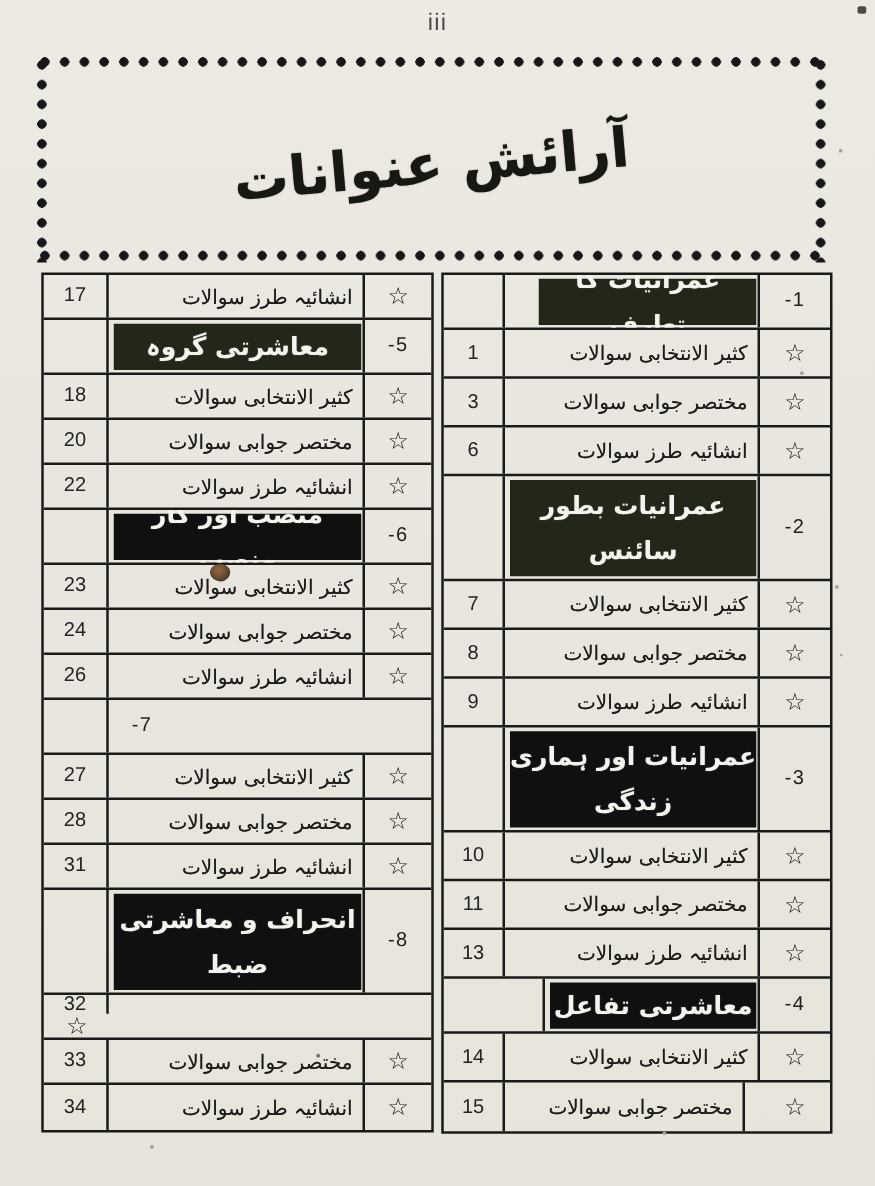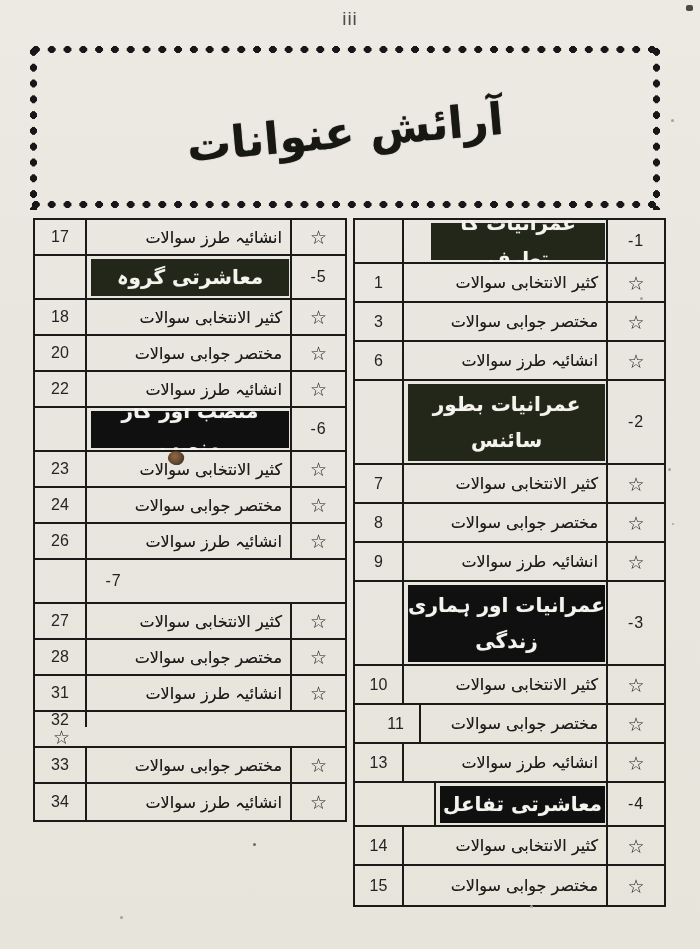--- a/index.html
+++ b/index.html
@@ -215,20 +215,32 @@
     <div class="cell cell-page">
       <span class="pagenum">31</span>
     </div>
     <div class="cell cell-title">
       <span class="urdu">انشائیہ طرز سوالات</span>
     </div>
     <div class="cell cell-star">
       <span class="star">☆</span>
     </div>
   </div>
+      <div class="row header-row" style="height: 84px;">
+    <div class="cell cell-page"></div>
+    <div class="cell cell-title">
+      <div class="hdr-box">
+        <span>انحراف و معاشرتی
+ضبط</span>
+      </div>
+    </div>
+    <div class="cell cell-star">
+      <span class="serial">-8</span>
+    </div>
+  </div>
       <div class="row item-row" style="height: 36px; flex-direction: column;">
     <div class="cell cell-page">
       <span class="pagenum">32</span>
     </div>
     <div class="cell cell-title">
       <span class="urdu">کثیر الانتخابی سوالات</span>
     </div>
     <div class="cell cell-star">
       <span class="star">☆</span>
     </div>
@@ -362,21 +374,21 @@
     <div class="cell cell-page">
       <span class="pagenum">10</span>
     </div>
     <div class="cell cell-title">
       <span class="urdu">کثیر الانتخابی سوالات</span>
     </div>
     <div class="cell cell-star">
       <span class="star">☆</span>
     </div>
   </div>
-      <div class="row item-row" style="height: 39px; padding-left: 17px;">
+      <div class="row item-row" style="height: 39px;">
     <div class="cell cell-page">
       <span class="pagenum">11</span>
     </div>
     <div class="cell cell-title">
       <span class="urdu">مختصر جوابی سوالات</span>
     </div>
     <div class="cell cell-star">
       <span class="star">☆</span>
     </div>
   </div>
@@ -406,21 +418,21 @@
     <div class="cell cell-page">
       <span class="pagenum">14</span>
     </div>
     <div class="cell cell-title">
       <span class="urdu">کثیر الانتخابی سوالات</span>
     </div>
     <div class="cell cell-star">
       <span class="star">☆</span>
     </div>
   </div>
-      <div class="row item-row" style="height: 39px;">
+      <div class="row item-row" style="height: 39px; gap: 12px;">
     <div class="cell cell-page">
       <span class="pagenum">15</span>
     </div>
     <div class="cell cell-title">
       <span class="urdu">مختصر جوابی سوالات</span>
     </div>
     <div class="cell cell-star">
       <span class="star">☆</span>
     </div>
   </div>

